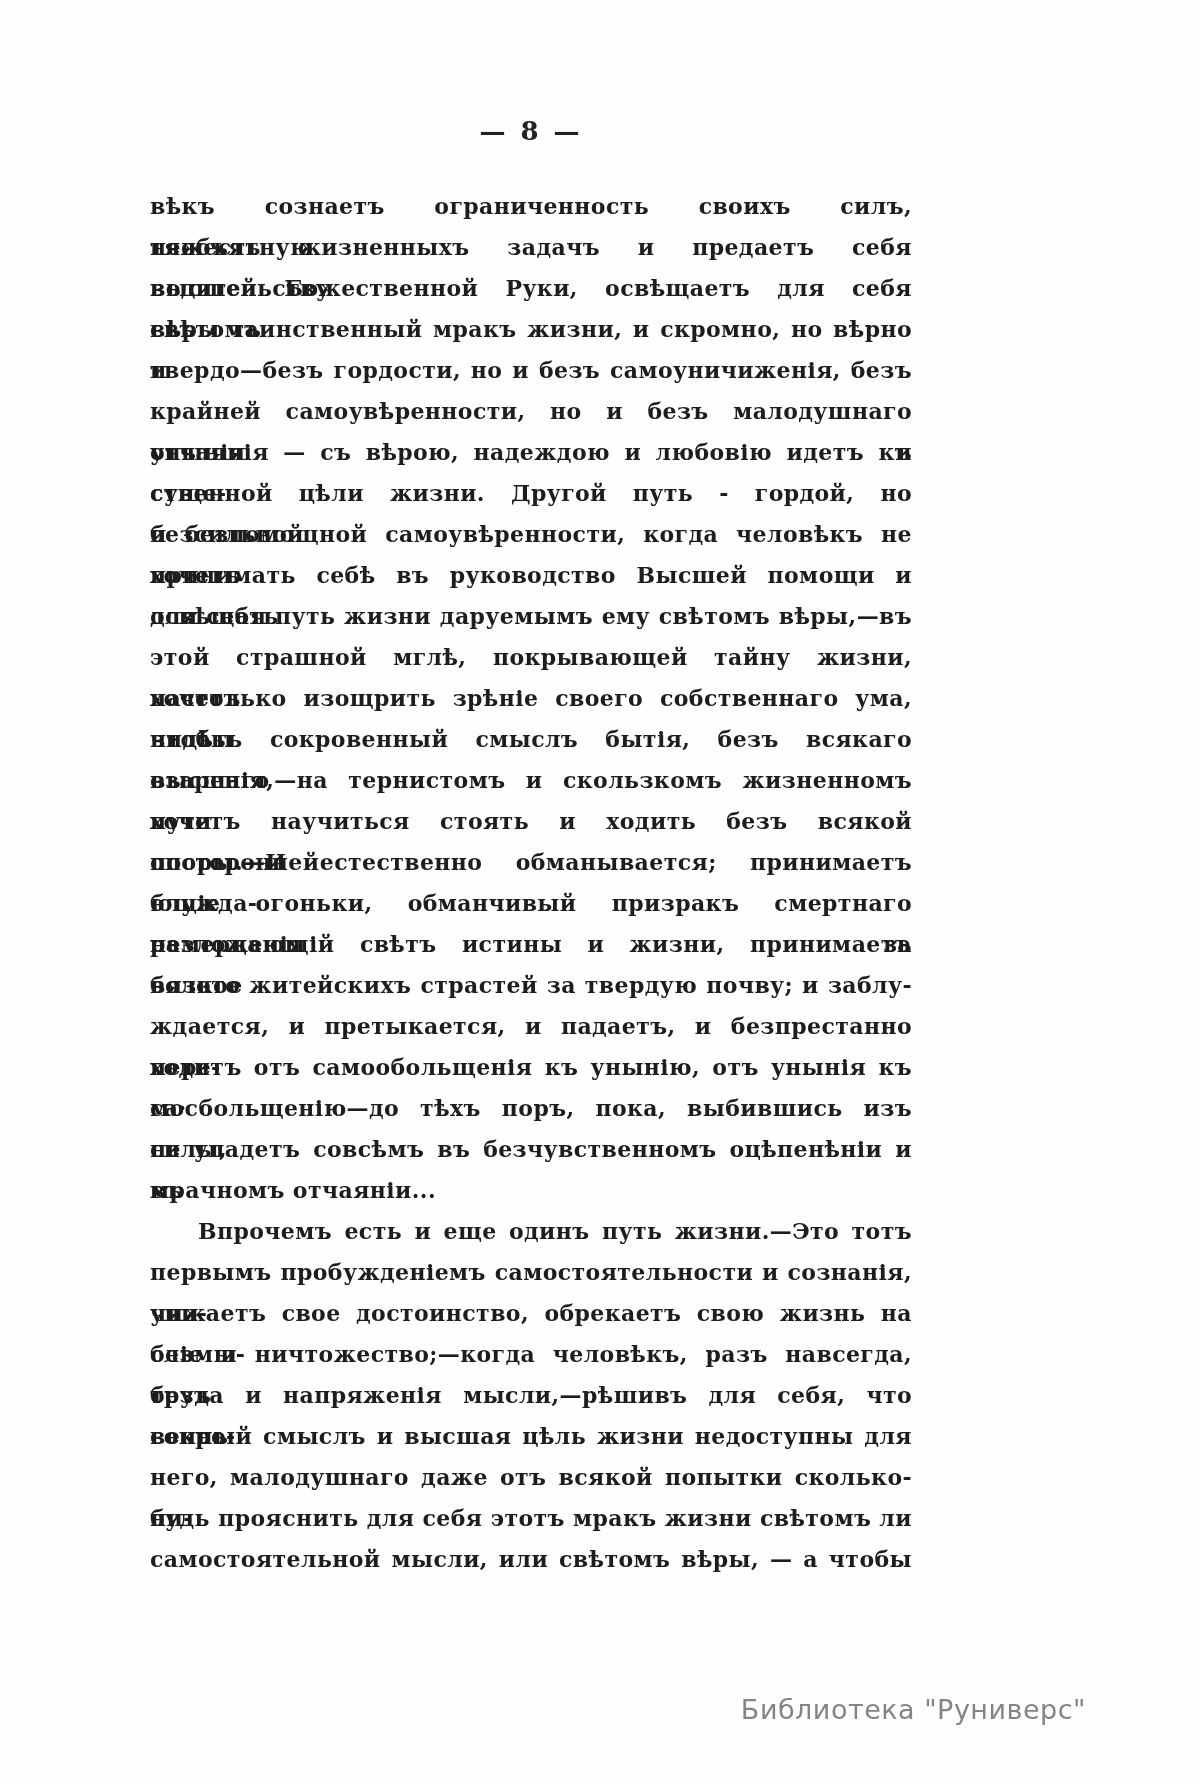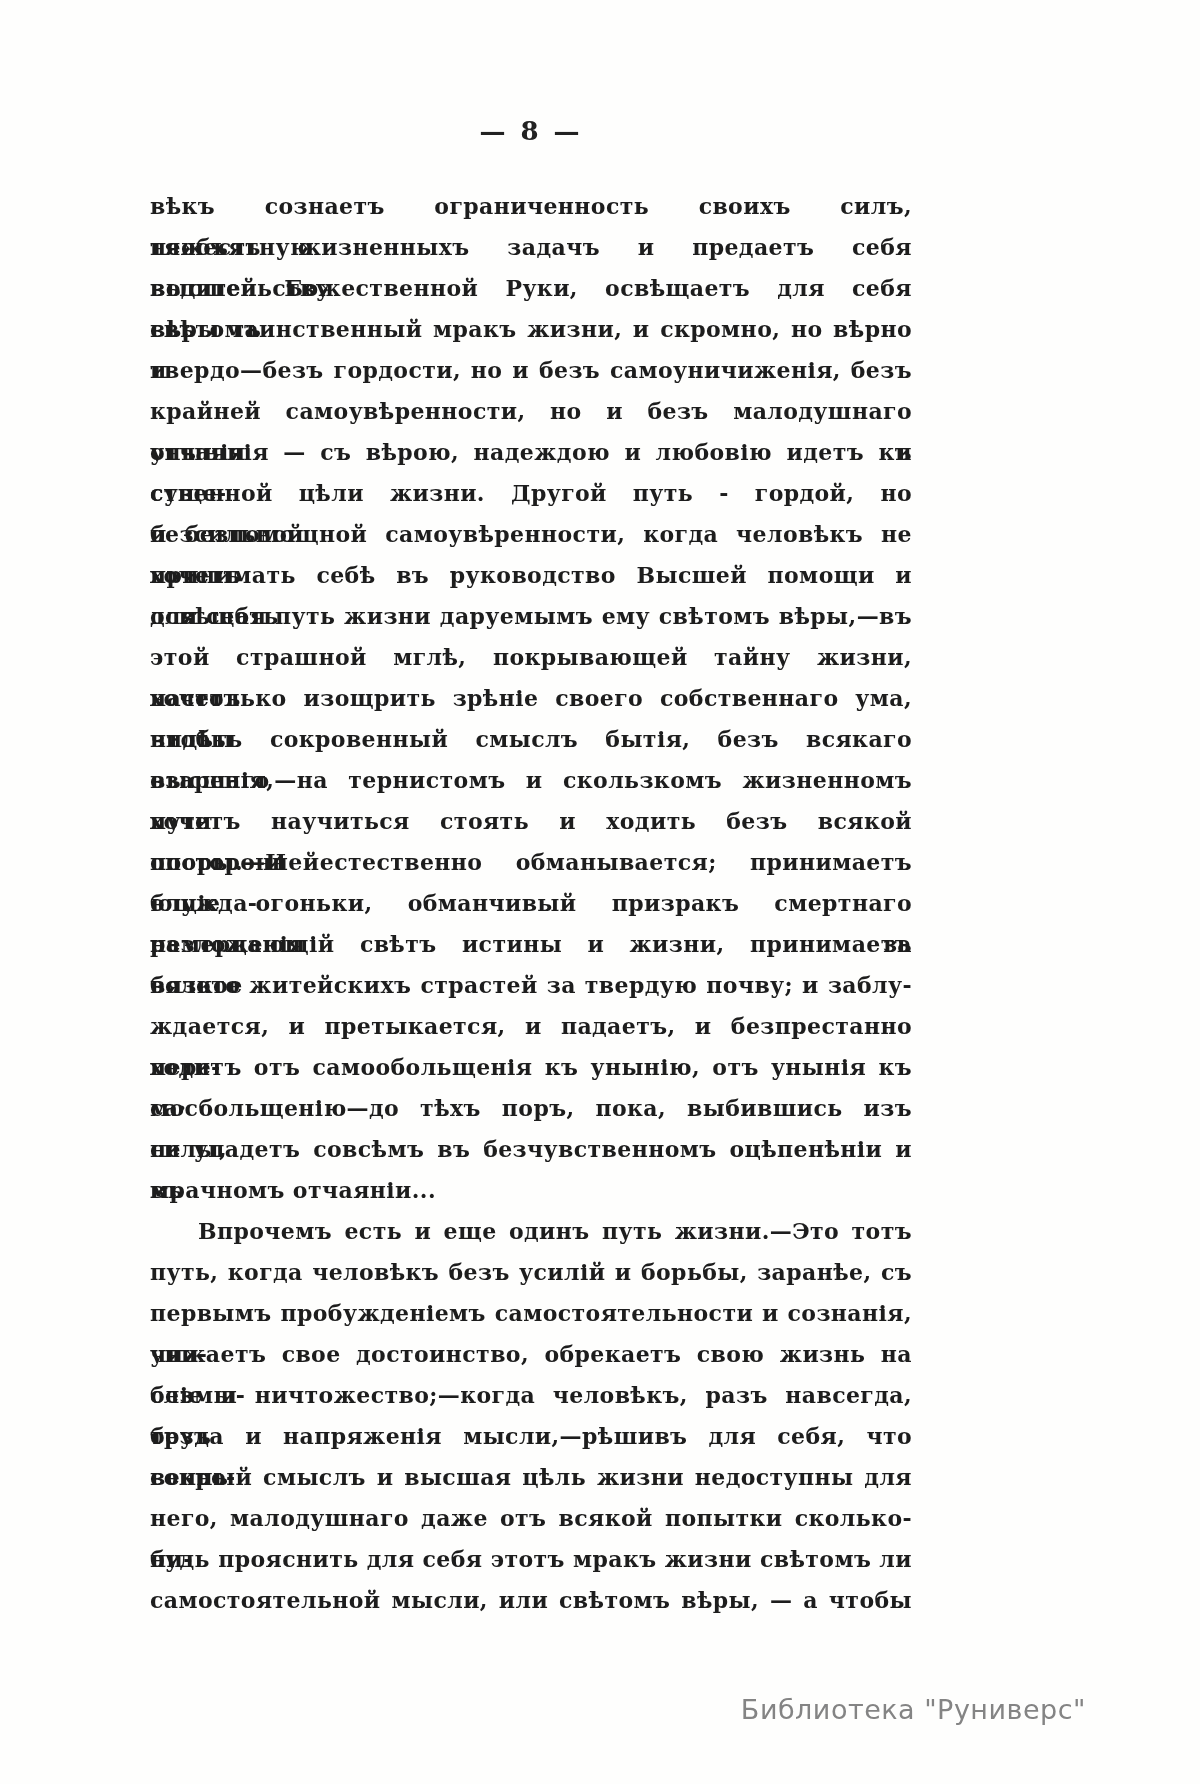--- a/index.html
+++ b/index.html
@@ -88,21 +88,20 @@
     <div class="line">опоры.—И естественно обманывается; принимаетъ блужда-</div>
     <div class="line">ющіе огоньки, обманчивый призракъ смертнаго разложенія за</div>
     <div class="line">немерцающій свѣтъ истины и жизни, принимаетъ вязкое</div>
     <div class="line">болото житейскихъ страстей за твердую почву; и заблу-</div>
     <div class="line">ждается, и претыкается, и падаетъ, и безпрестанно пере-</div>
     <div class="line">ходитъ отъ самообольщенія къ унынію, отъ унынія къ са·</div>
     <div class="line">мосбольщенію—до тѣхъ поръ, пока, выбившись изъ силы,</div>
     <div class="line">не упадетъ совсѣмъ въ безчувственномъ оцѣпенѣніи и въ</div>
     <div class="line short">мрачномъ отчаяніи...</div>
     <div class="line indent">Впрочемъ есть и еще одинъ путь жизни.—Это тотъ</div>
-    <div class="line">путь, когда человѣкъ безъ усилій и борьбы, заранѣе, съ</div>
     <div class="line">первымъ пробужденіемъ самостоятельности и сознанія, уни-</div>
     <div class="line">чижаетъ свое достоинство, обрекаетъ свою жизнь на безмы-</div>
     <div class="line">сліе и ничтожество;—когда человѣкъ, разъ навсегда, безъ</div>
     <div class="line">труда и напряженія мысли,—рѣшивъ для себя, что сокро-</div>
     <div class="line">венный смыслъ и высшая цѣль жизни недоступны для</div>
     <div class="line">него, малодушнаго даже отъ всякой попытки сколько-ни-</div>
     <div class="line">будь прояснить для себя этотъ мракъ жизни свѣтомъ ли</div>
     <div class="line">самостоятельной мысли, или свѣтомъ вѣры, — а чтобы</div>
   </div>
 

